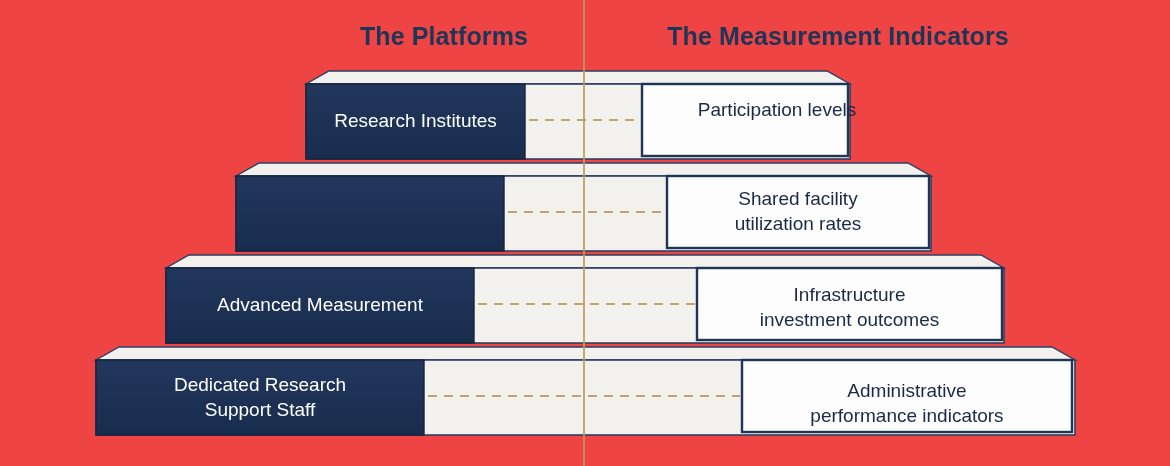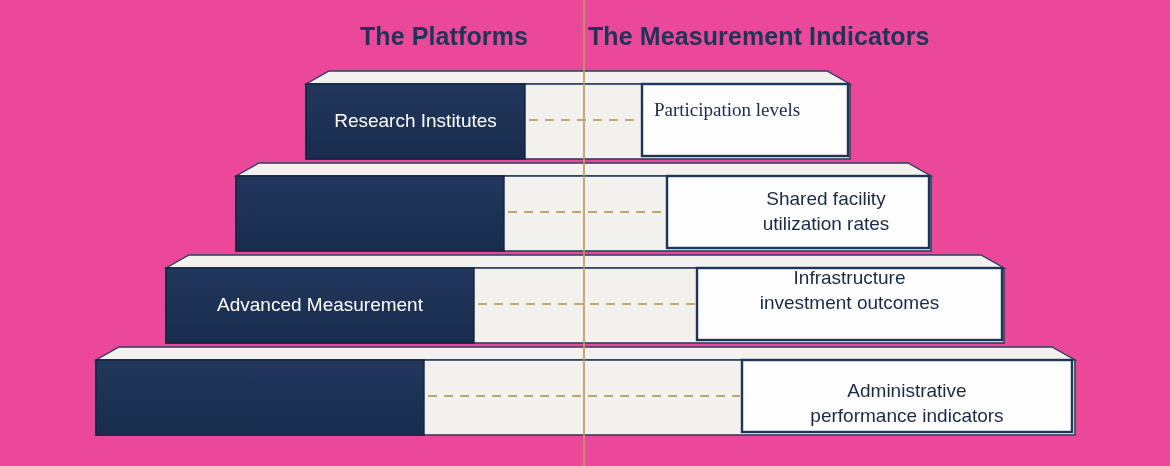--- a/index.html
+++ b/index.html
@@ -5,21 +5,21 @@
 <style>
   html, body {
     margin: 0;
     padding: 0;
     background: #efefed;
   }
   #stage {
     position: relative;
     width: 1170px;
     height: 466px;
-    background: #ec4899;
+    background: #ef4444;
     font-family: "Liberation Sans", sans-serif;
     overflow: hidden;
   }
   #diagram-svg {
     position: absolute;
     left: 0;
     top: 0;
     width: 1170px;
     height: 466px;
   }
@@ -27,21 +27,21 @@
     position: absolute;
     top: 22px;
     font-size: 25px;
     font-weight: bold;
     color: #1d3557;
     letter-spacing: 0.1px;
     text-align: center;
     white-space: nowrap;
   }
   #heading-platforms { left: 300px; width: 288px; }
-  #heading-indicators { left: 588px; width: 500px; text-align: left; }
+  #heading-indicators { left: 588px; width: 500px; text-align: center; }
 
   .tier-label {
     position: absolute;
     display: flex;
     align-items: center;
     justify-content: center;
     text-align: center;
     color: #ffffff;
     font-size: 19px;
     line-height: 1.30;
@@ -111,25 +111,27 @@
       <line x1="529" y1="120" x2="640" y2="120" stroke="#c0a46e" stroke-width="1.8" stroke-dasharray="9 7"></line>
     </g>
 
     <line x1="584" y1="0" x2="584" y2="466" stroke="#b99d62" stroke-width="1.7"></line>
   </svg>
 
   <div class="heading" id="heading-platforms">The Platforms</div>
   <div class="heading" id="heading-indicators">The Measurement Indicators</div>
 
   <div class="tier-label" style="left:306px; top:84px; width:219px; height:75px;">Research Institutes</div>
-  <div class="indicator-label" style="left:624px; top:84px; width:206px; height:52px;font-family:Liberation Serif, serif;">Participation levels</div>
+  <div class="indicator-label" style="left:674px; top:84px; width:206px; height:52px;">Participation levels</div>
 
-  <div class="indicator-label" style="left:667px; top:176px; width:262px; height:72px;padding-left:28px;">Shared facility
+  <div class="indicator-label" style="left:667px; top:176px; width:262px; height:72px;">Shared facility
 utilization rates</div>
 
   <div class="tier-label" style="left:166px; top:268px; width:308px; height:75px;">Advanced Measurement</div>
-  <div class="indicator-label" style="left:697px; top:255px; width:305px; height:72px;">Infrastructure
+  <div class="indicator-label" style="left:697px; top:268px; width:305px; height:80px;">Infrastructure
 investment outcomes</div>
 
+  <div class="tier-label" style="left:96px; top:360px; width:328px; height:75px;">Dedicated Research
+Support Staff</div>
   <div class="indicator-label" style="left:742px; top:360px; width:330px; height:87px;">Administrative
 performance indicators</div>
 
 </div>
 
 </body></html>

